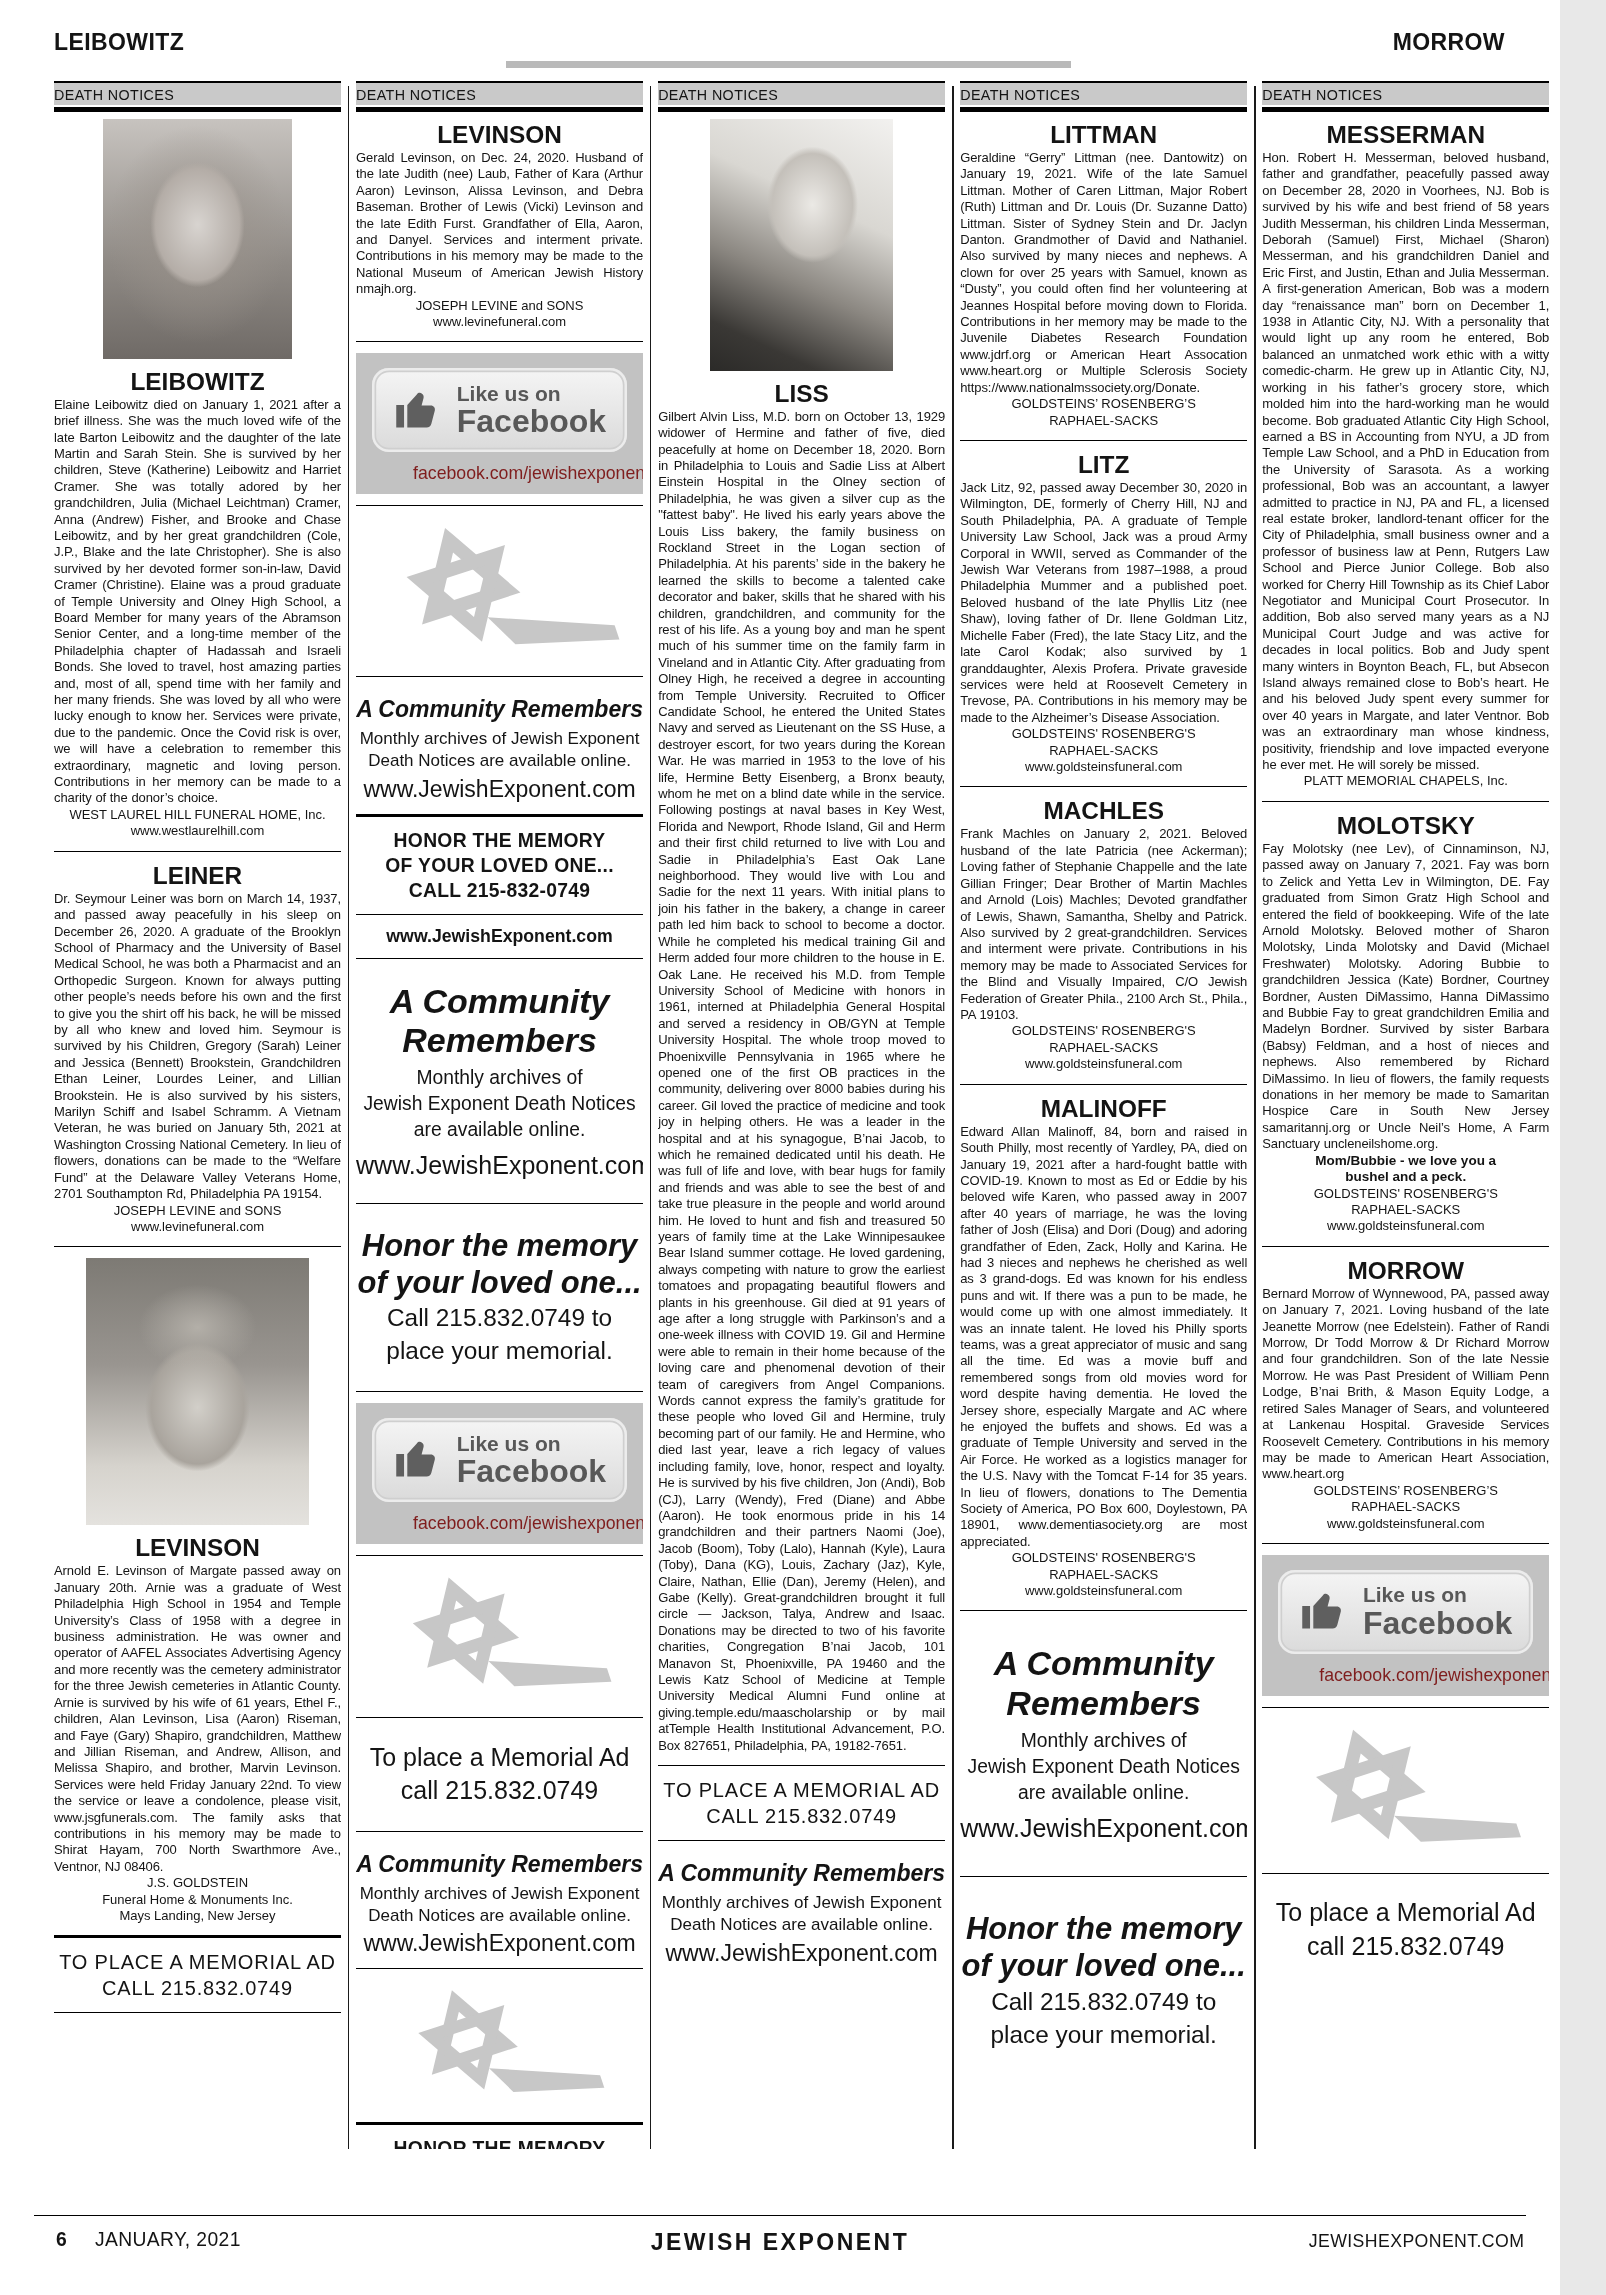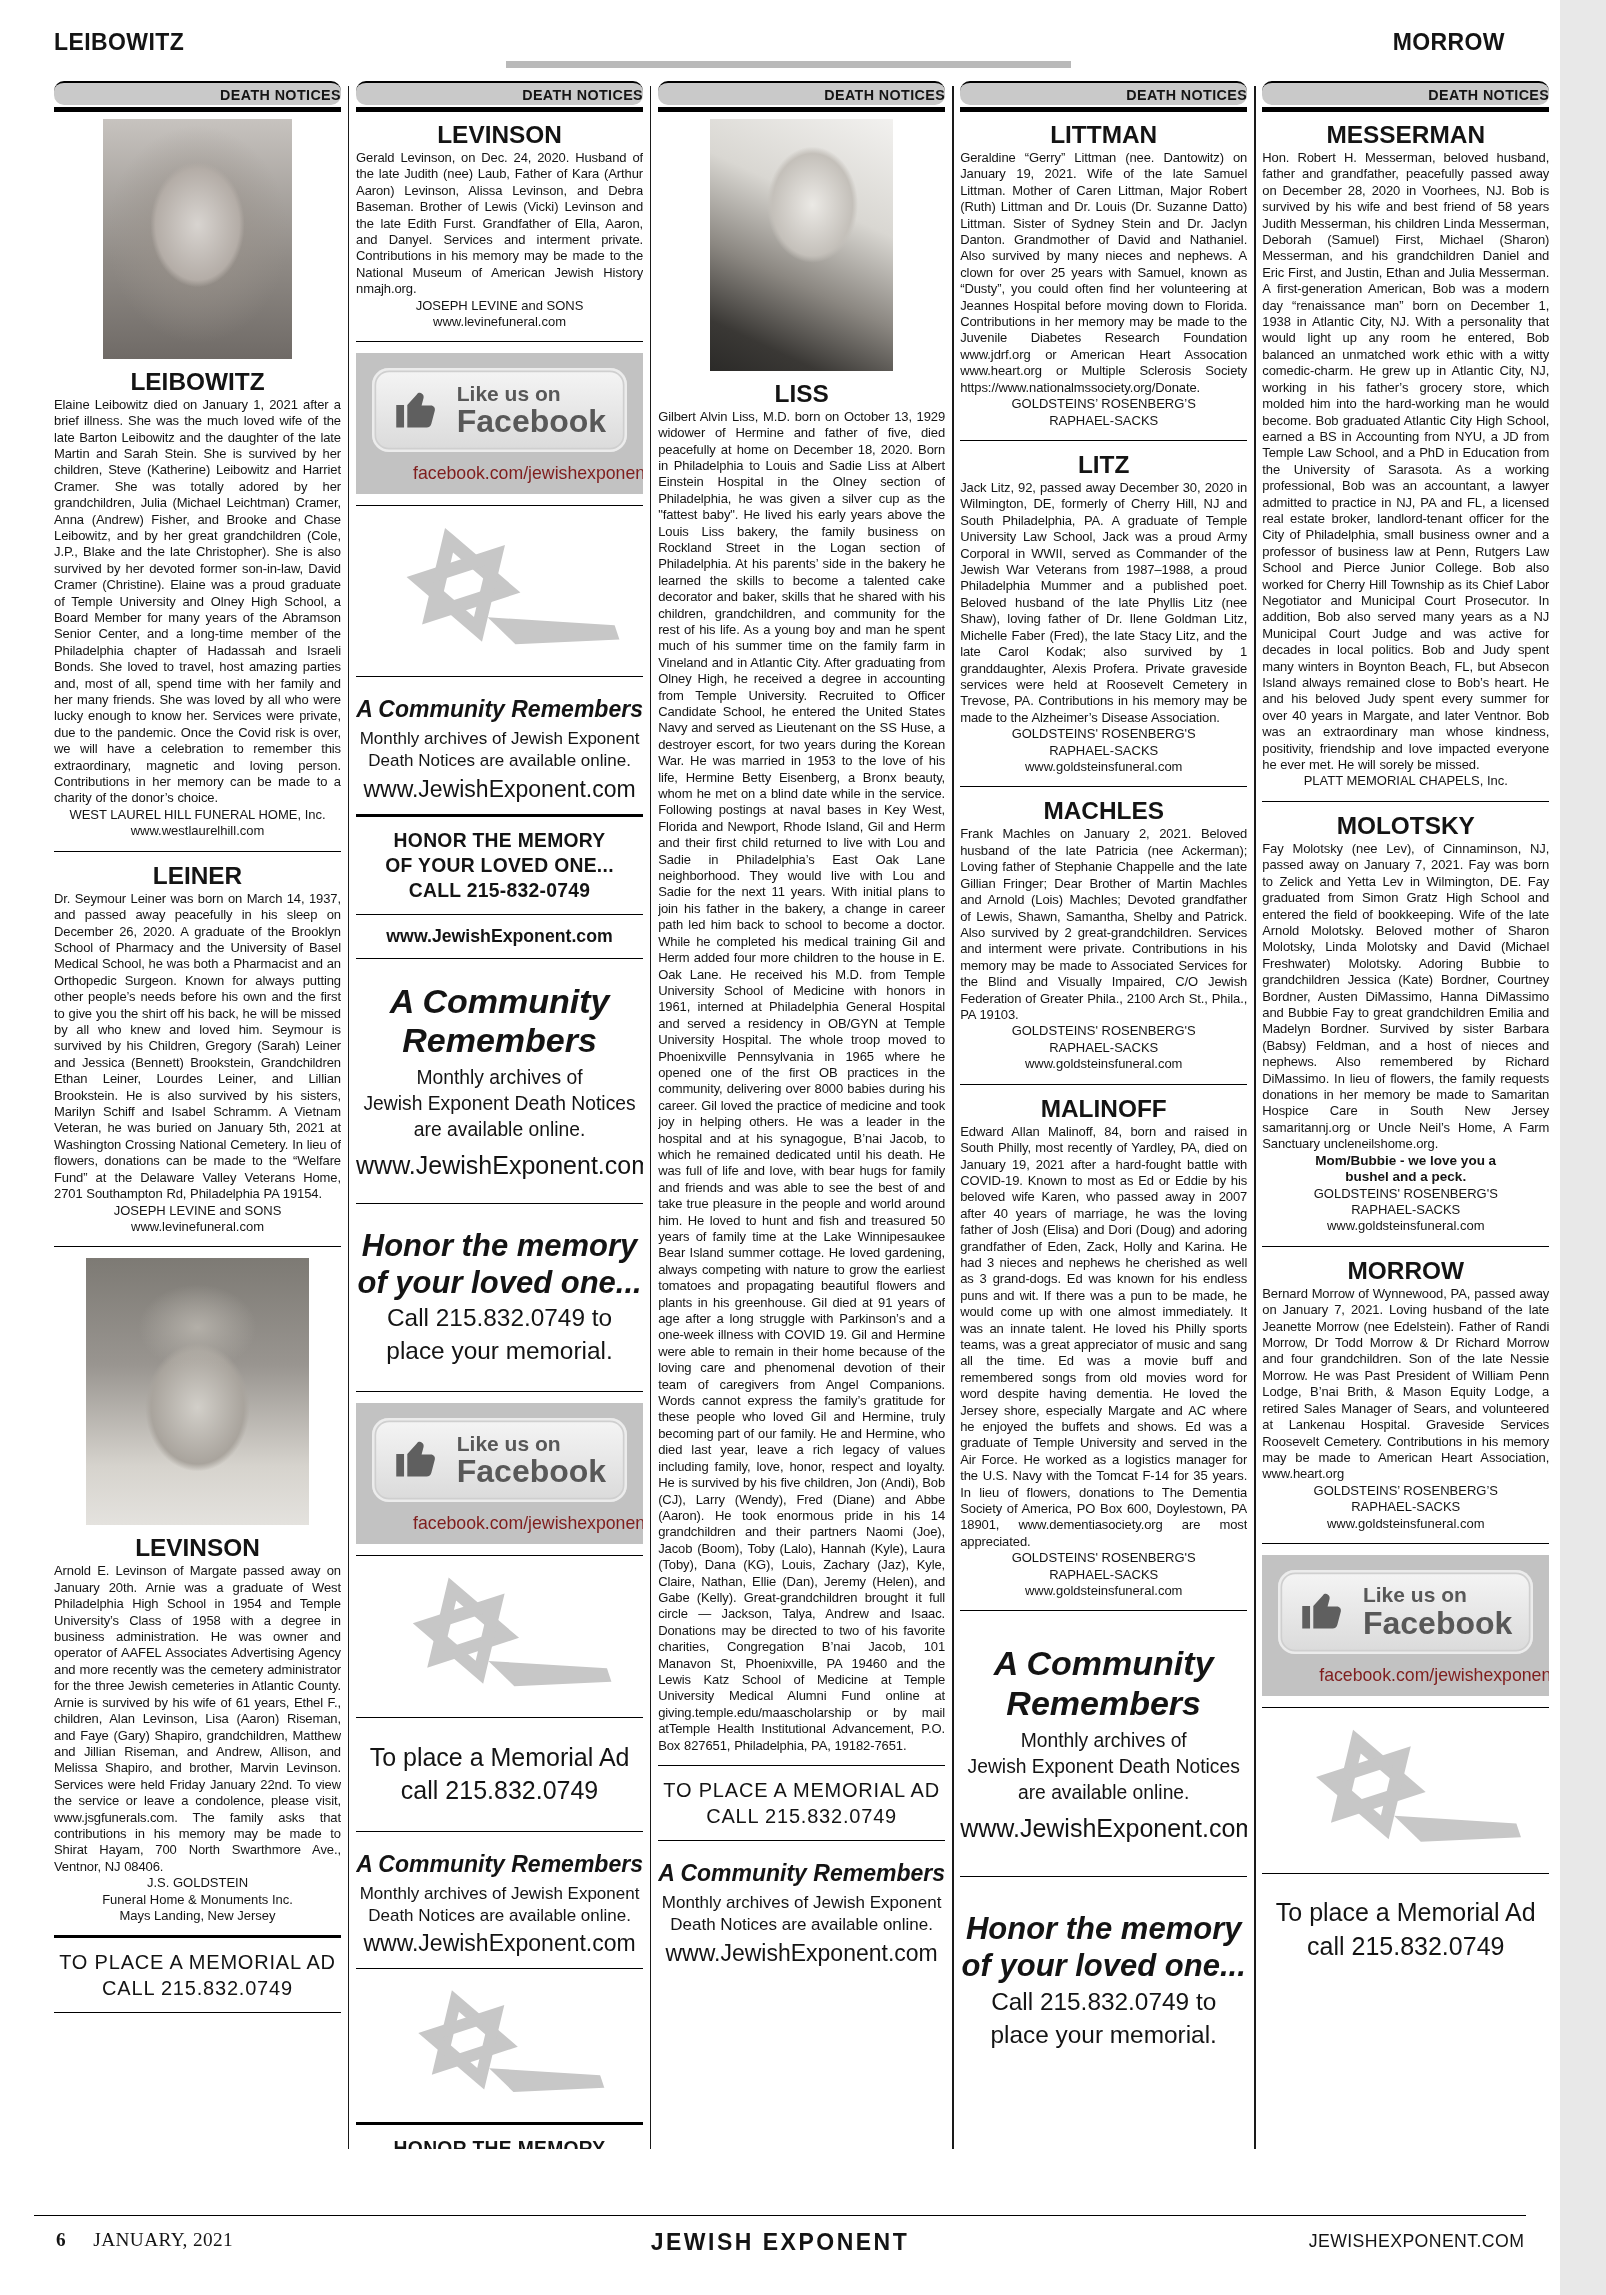--- a/index.html
+++ b/index.html
@@ -11,22 +11,22 @@
   .mast-side{font-weight:700;font-size:23px;letter-spacing:0.4px;padding-bottom:11.8px;}
   .title-wrap{text-align:center;}
   .page-title{font-family:"DejaVu Serif",serif;font-variant:small-caps;font-weight:700;
               font-size:47px;line-height:1.05;letter-spacing:0.8px;}
   .title-underline{height:6.7px;background:#b9b9b9;width:565px;margin:6.7px auto 0;}
   
   .columns{display:flex;padding:13.5px 55px 0 54px;height:2068px;}
   .col{flex:0 0 287px;width:287px;overflow:hidden;}
   .vrule{flex:0 0 1.7px;width:1.7px;background:#1a1a1a;margin:5px 6.7px 0 6.7px;}
   
-  .section-bar{border-top:2.5px solid #000;background:#c9c9c9;text-align:right;
-               font-weight:700;font-size:14.3px;padding:3.4px 0 2.5px;letter-spacing:0.4px;border-radius:10px;}
+  .section-bar{border-top:2.5px solid #000;background:#c9c9c9;text-align:left;
+               font-weight:400;font-size:14.3px;padding:3.4px 0 2.5px;letter-spacing:0.4px;}
   .section-bar-rule{height:5px;background:#000;margin-top:1.7px;margin-bottom:6.7px;}
   
   .notice h2{text-align:center;font-size:24.4px;font-weight:800;margin:10px 0 2.5px;line-height:1.05;}
   .notice .body{font-size:13px;line-height:16.4px;text-align:justify;margin:0;
                 letter-spacing:-0.1px;word-spacing:0.3px;}
   .sigline{text-align:center;font-size:13px;line-height:16.4px;}
   .tribute{text-align:center;font-size:13.5px;line-height:16.4px;font-weight:700;}
   .divider{border-top:1.7px solid #000;margin:11px 0;}
   .divider.thick{border-top-width:3.4px;}
   .divider.thin{border-top-width:0.8px;}
@@ -67,21 +67,21 @@
   .honor-caps-url{text-align:center;font-weight:700;font-size:17.7px;}
   
   .honor-it-top{font-size:31px;font-weight:700;font-style:italic;text-align:center;line-height:1.2;}
   .honor-it-bot{font-size:24.4px;text-align:center;line-height:1.35;margin-top:1px;}
   
   .memorial-caps{text-align:center;font-size:20px;letter-spacing:0.8px;line-height:1.3;}
   .memorial-mixed{text-align:center;font-size:25px;line-height:1.35;}
   .gap-lg{height:22px;} .gap-md{height:11.8px;} .gap-sm{height:5px;}
   
   .footer{position:absolute;left:34px;right:34px;bottom:39px;border-top:1.7px solid #000;padding-top:13.5px;}
-  .foot-left{position:absolute;left:22px;top:13.5px;font-size:19.3px;letter-spacing:0.4px;font-family:Liberation Serif, serif;}
+  .foot-left{position:absolute;left:22px;top:13.5px;font-size:19.3px;letter-spacing:0.4px;}
   .foot-page{font-weight:700;margin-right:22px;}
   .foot-center{text-align:center;font-weight:700;font-size:23px;letter-spacing:2.5px;}
   .foot-right{position:absolute;right:1.7px;top:15px;font-size:17.7px;letter-spacing:0.4px;}
 </style>
 </head>
 <body>
 
 <div class="page">
 
   <div class="masthead">

